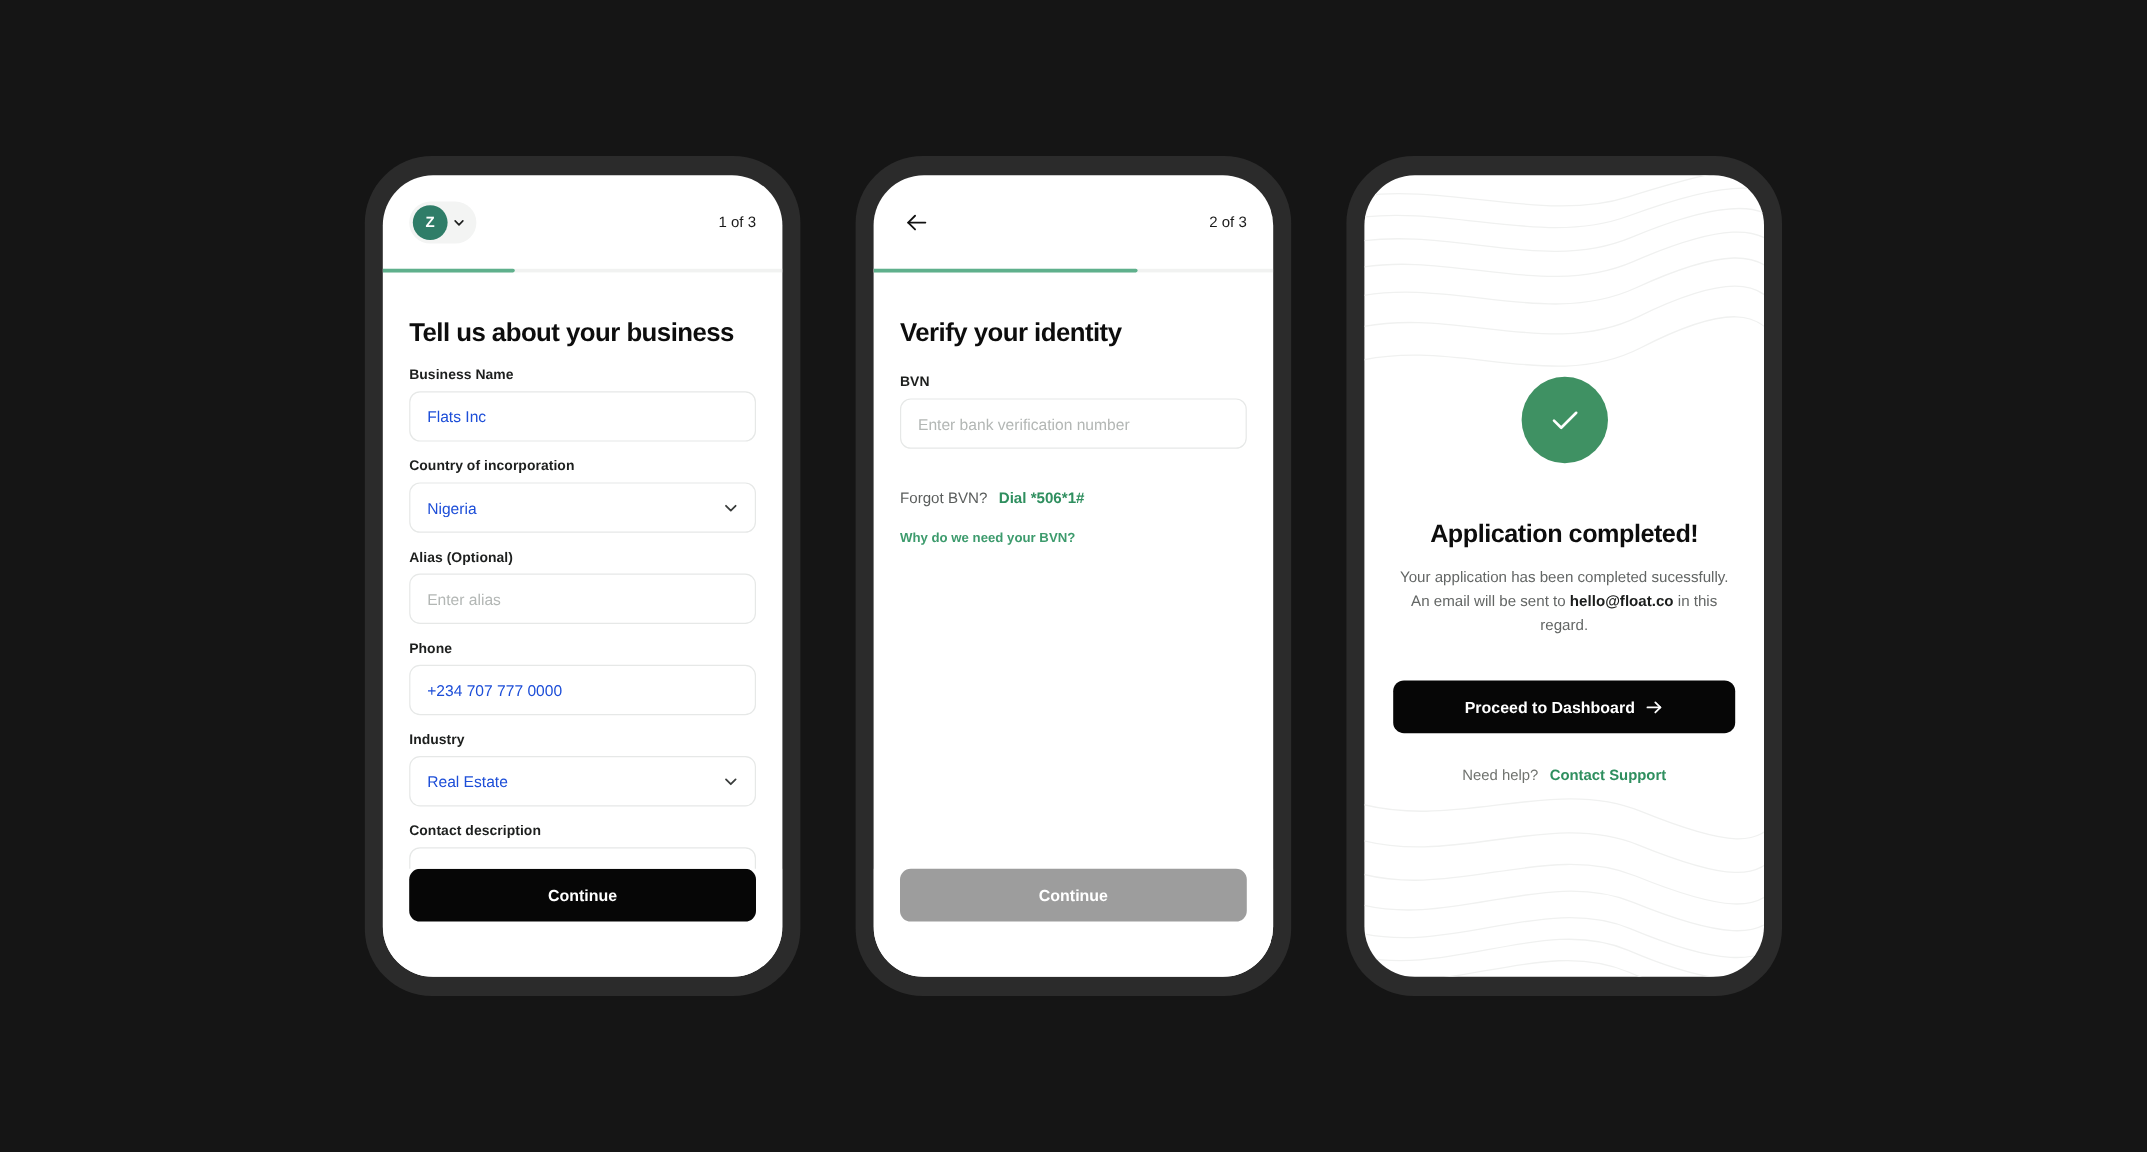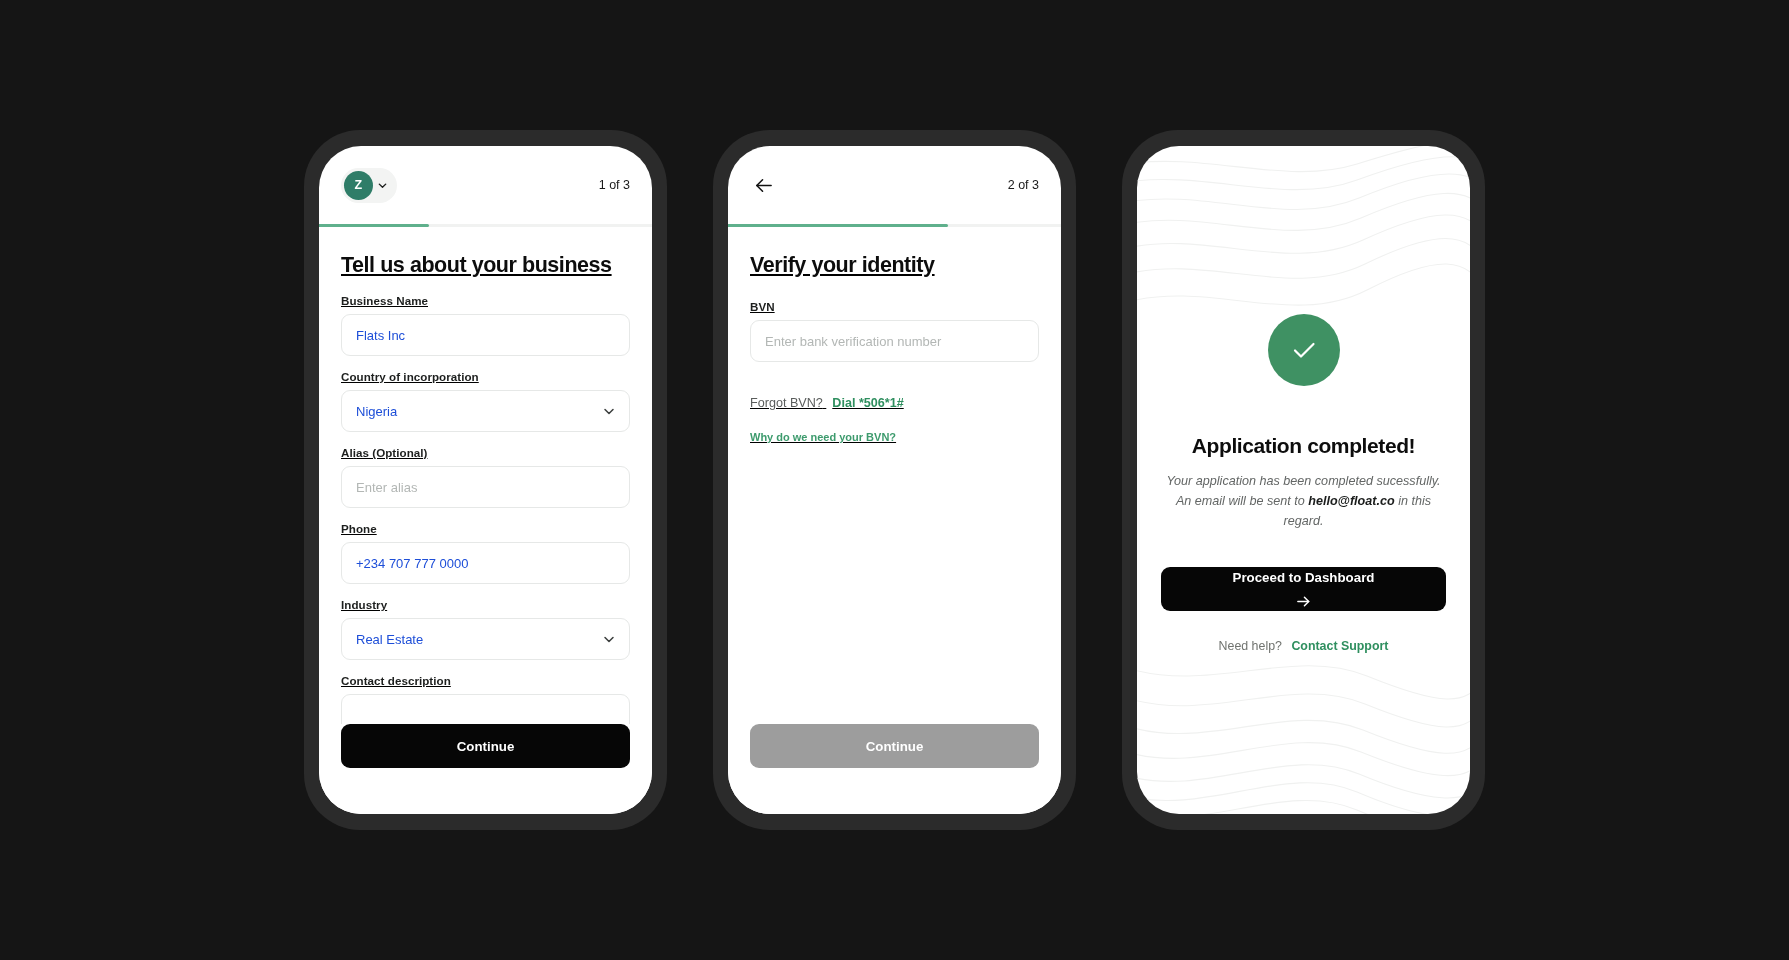--- a/index.html
+++ b/index.html
@@ -115,25 +115,24 @@
     position: absolute;
     left: 0; top: 0; bottom: 0;
     background: #5fb08c;
     border-radius: 0 2px 2px 0;
   }
 
   
   .content {
     flex: 1 1 auto;
     position: relative;
-    padding: 0 22px;
+    padding: 12px 22px;
     overflow: hidden;
     display: flex;
     flex-direction: column;
-    text-decoration: underline;
   }
 
   .title {
     font-size: 21.5px;
     font-weight: 700;
     color: #0d0d0d;
     letter-spacing: -0.45px;
     margin-top: 26px;
   }
 
@@ -227,21 +226,20 @@
     border: none;
     border-radius: 9px;
     font-family: "Liberation Sans", sans-serif;
     font-size: 13.3px;
     font-weight: 700;
     cursor: pointer;
     display: flex;
     align-items: center;
     justify-content: center;
     gap: 9px;
-    flex-direction: column;
   }
   .btn-primary { background: #060606; color: #ffffff; }
   .btn-disabled { background: #9d9d9d; color: #ffffff; cursor: default; }
   .btn .arrow { width: 15px; height: 15px; display: block; }
   .btn .arrow svg { display: block; width: 100%; height: 100%; }
 
   
   .waves {
     position: absolute;
     left: 0; top: 0;
@@ -282,21 +280,20 @@
     text-align: center;
   }
 
   .success-text {
     font-size: 12.6px;
     line-height: 1.6;
     color: #636665;
     text-align: center;
     margin-top: 13px;
     max-width: 278px;
-    font-style: italic;
   }
   .success-text b { color: #1b1d1c; font-weight: 700; }
 
   .success-cta { width: 100%; margin-top: 36px; }
 
   .help-row {
     margin-top: 28px;
     font-size: 12.4px;
     color: #70736f;
     text-align: center;

